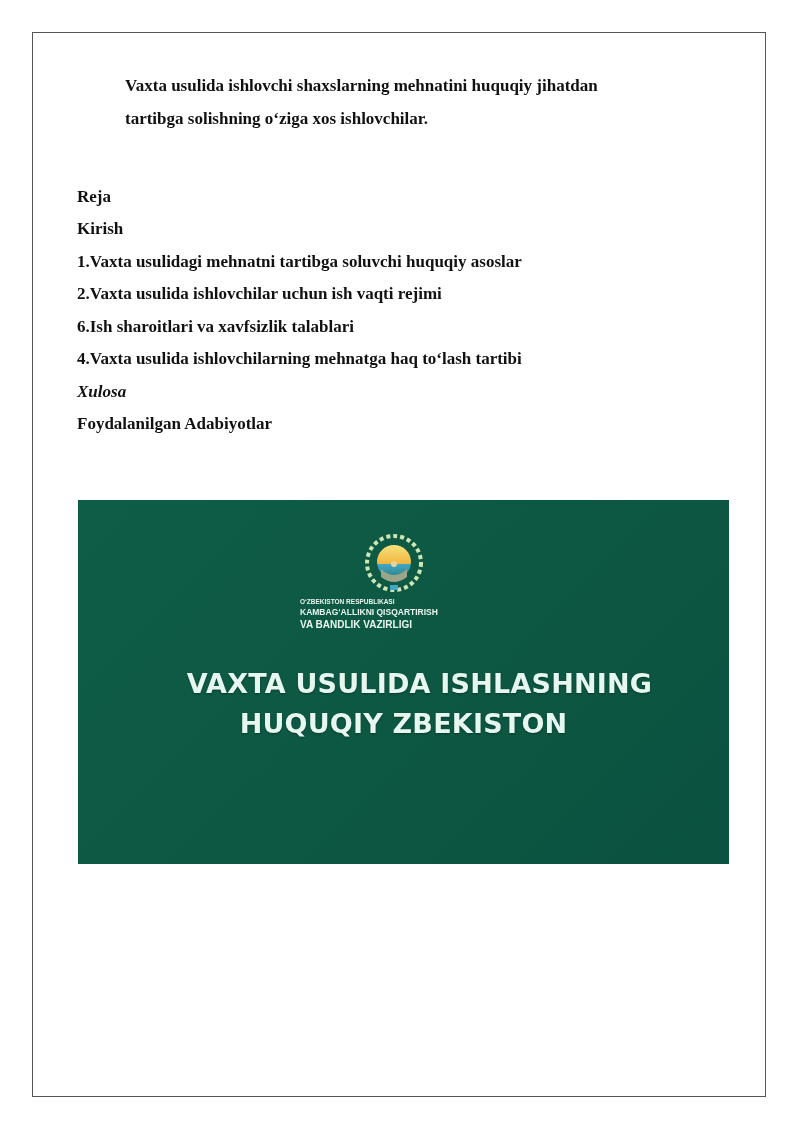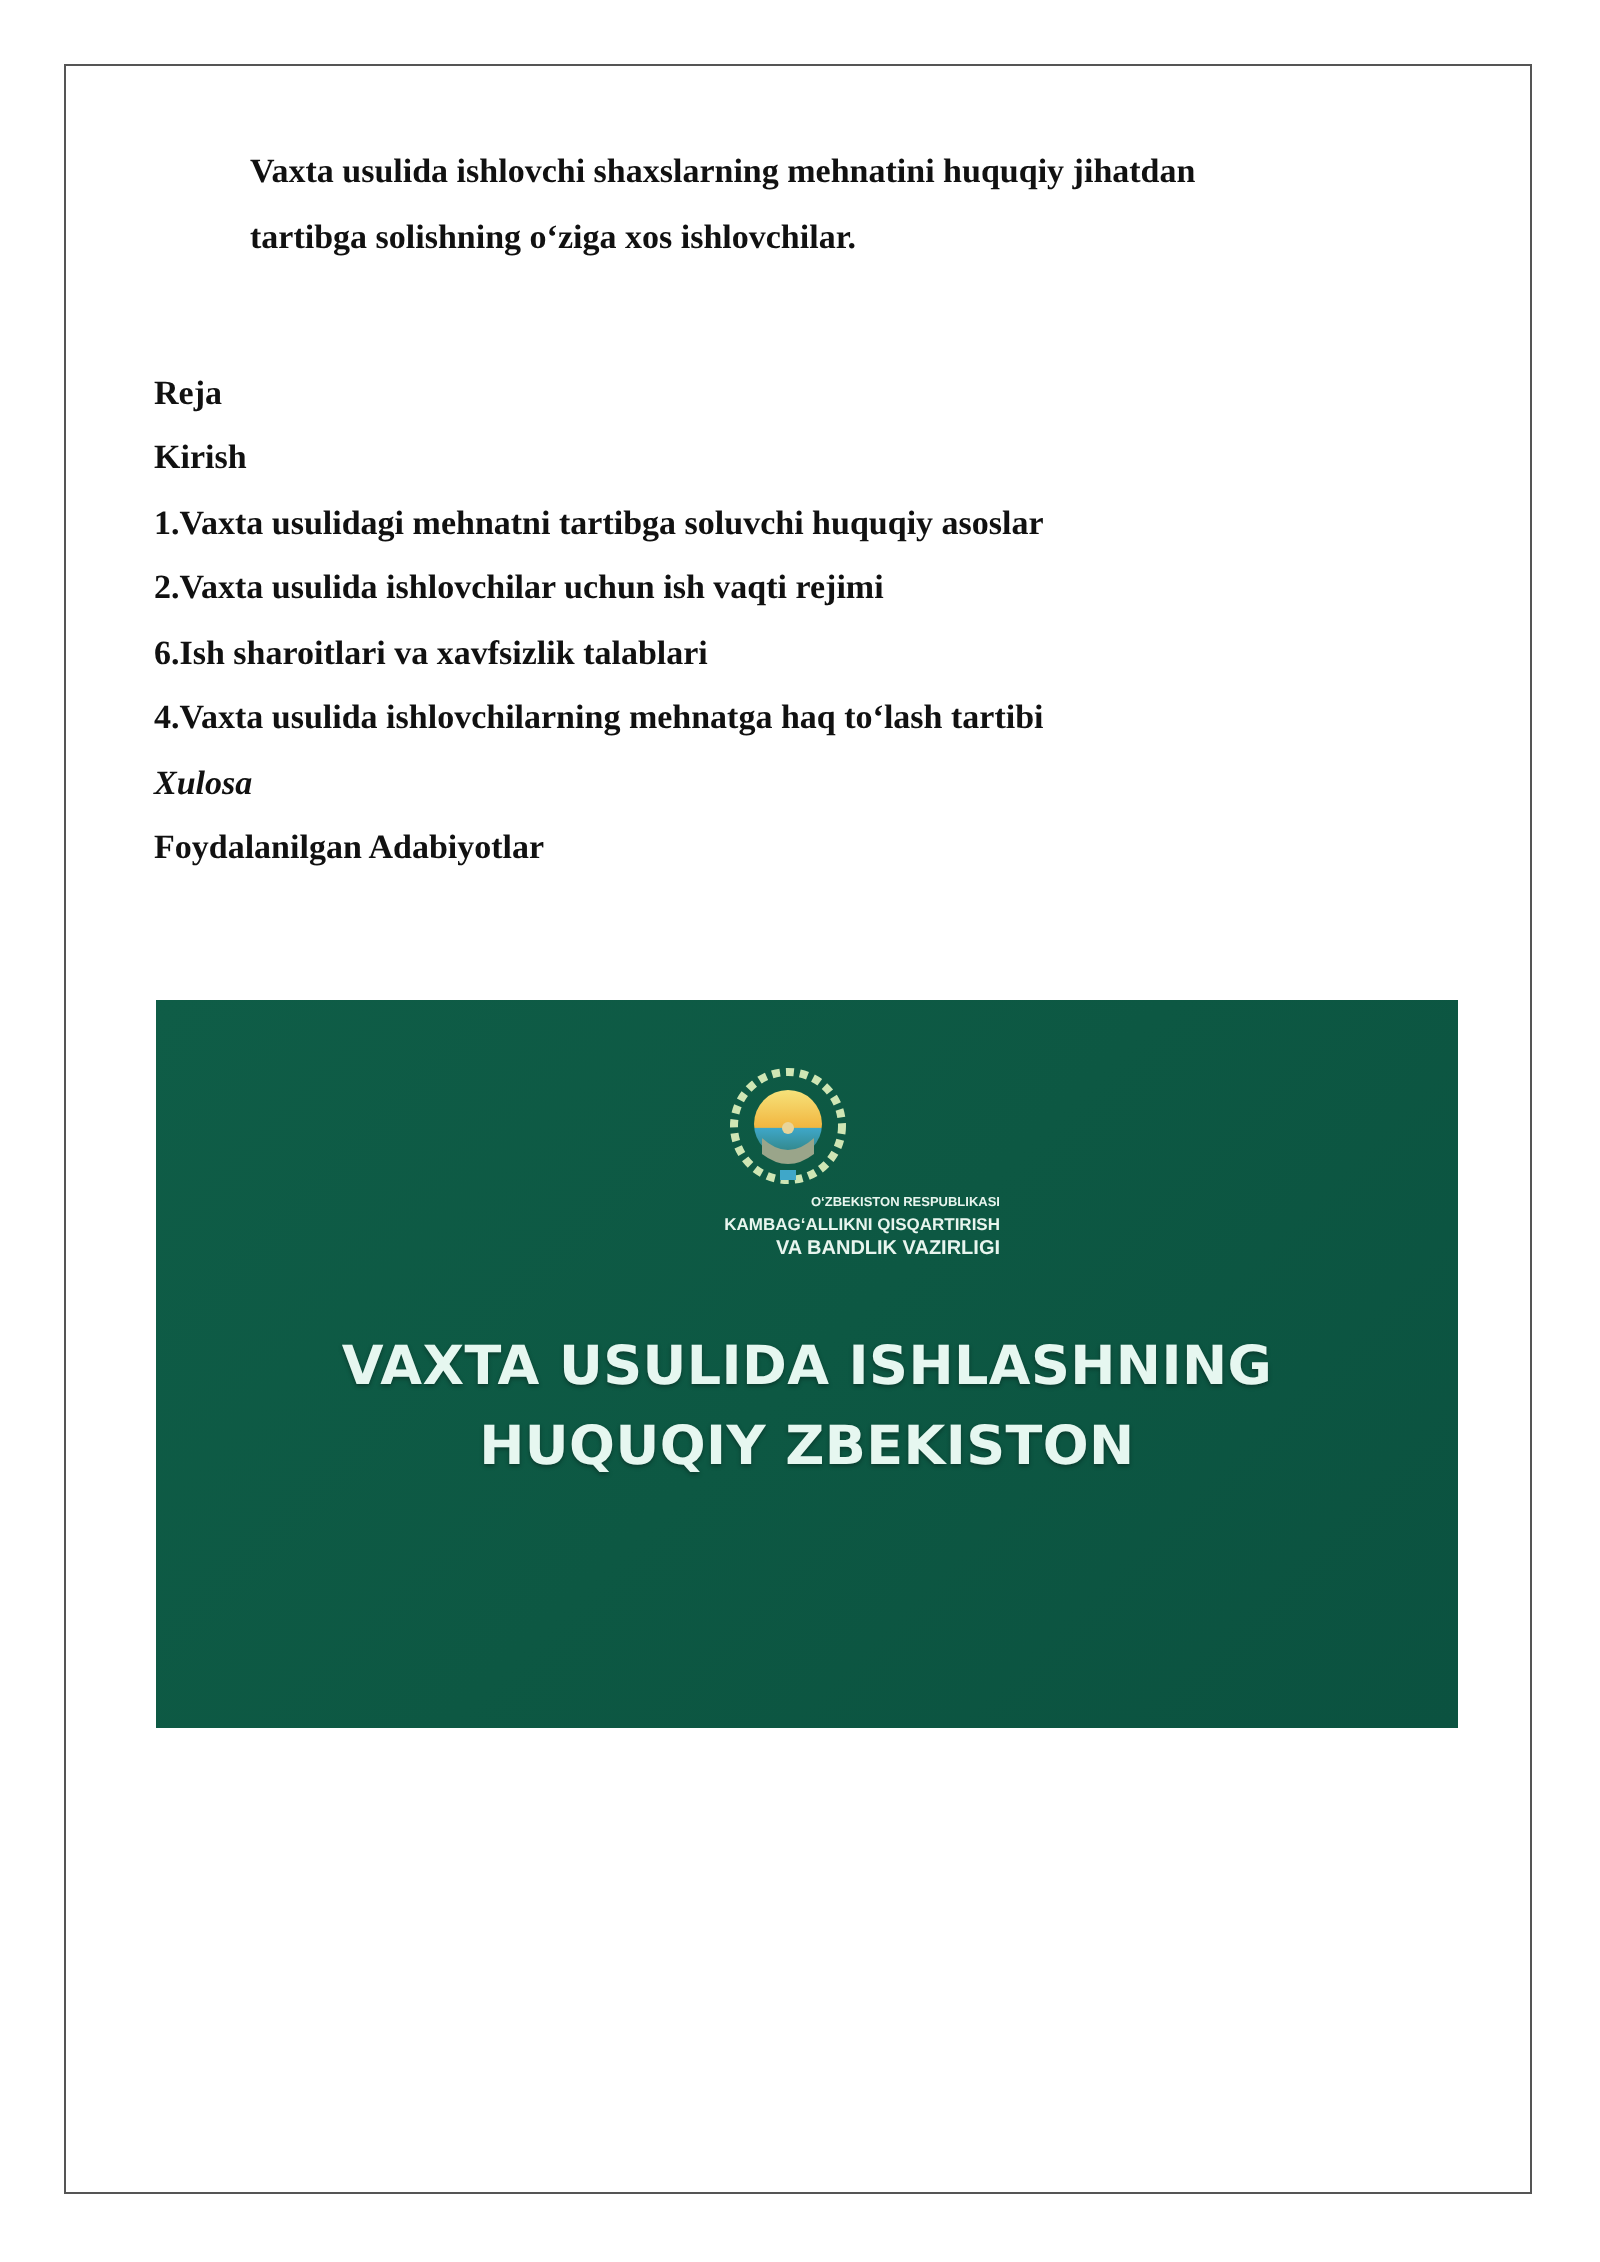--- a/index.html
+++ b/index.html
@@ -17,21 +17,21 @@
   .title-line { left: 125px; }
   .toc-line { left: 77px; margin-top: 45px; }
   .banner {
     position: absolute; left: 78px; top: 500px; width: 651px; height: 364px;
     background: linear-gradient(135deg, #0f5d47 0%, #0d5843 50%, #0b5240 100%);
   }
   .emblem {
     position: absolute; left: 363px; top: 533px; width: 62px; height: 62px;
   }
   .ministry {
-    position: absolute; left: 300px; width: 200px; text-align: right;
+    position: absolute; left: 300px; width: 200px; text-align: left;
     font-family: "Liberation Sans", sans-serif; font-weight: bold; color: #e8f5ee;
     white-space: nowrap;
   }
   .banner-title {
     position: absolute; left: 78px; width: 651px; text-align: center;
     font-family: "DejaVu Sans", sans-serif; font-weight: bold; font-size: 27px;
     color: #e6f7f0; letter-spacing: 0.2px; white-space: nowrap;
     text-shadow: 0 1px 2px rgba(0,0,0,0.35);
   }
 </style>
@@ -68,14 +68,14 @@
   <circle cx="31" cy="29" r="17" fill="url(#sky)"></circle>
   <path d="M18 36 Q31 48 44 36 L44 44 Q31 54 18 44 Z" fill="#9aa58a"></path>
   <circle cx="31" cy="31" r="3" fill="#e8d49a"></circle>
   <rect x="27" y="52" width="8" height="5" fill="#3fa7c9"></rect>
 </svg>
 
 <div class="ministry" style="top:598px; font-size:6.5px;">O‘ZBEKISTON RESPUBLIKASI</div>
 <div class="ministry" style="top:607px; font-size:8.5px;">KAMBAG‘ALLIKNI QISQARTIRISH</div>
 <div class="ministry" style="top:619px; font-size:10px;">VA BANDLIK VAZIRLIGI</div>
 
-<div class="banner-title" style="top:668px;">VAXTA USULIDA ISHLASHNING</div>
+<div class="banner-title" style="top:668px;padding-left:16px;">VAXTA USULIDA ISHLASHNING</div>
 <div class="banner-title" style="top:708px;">HUQUQIY ZBEKISTON</div>
 
 </body></html>

